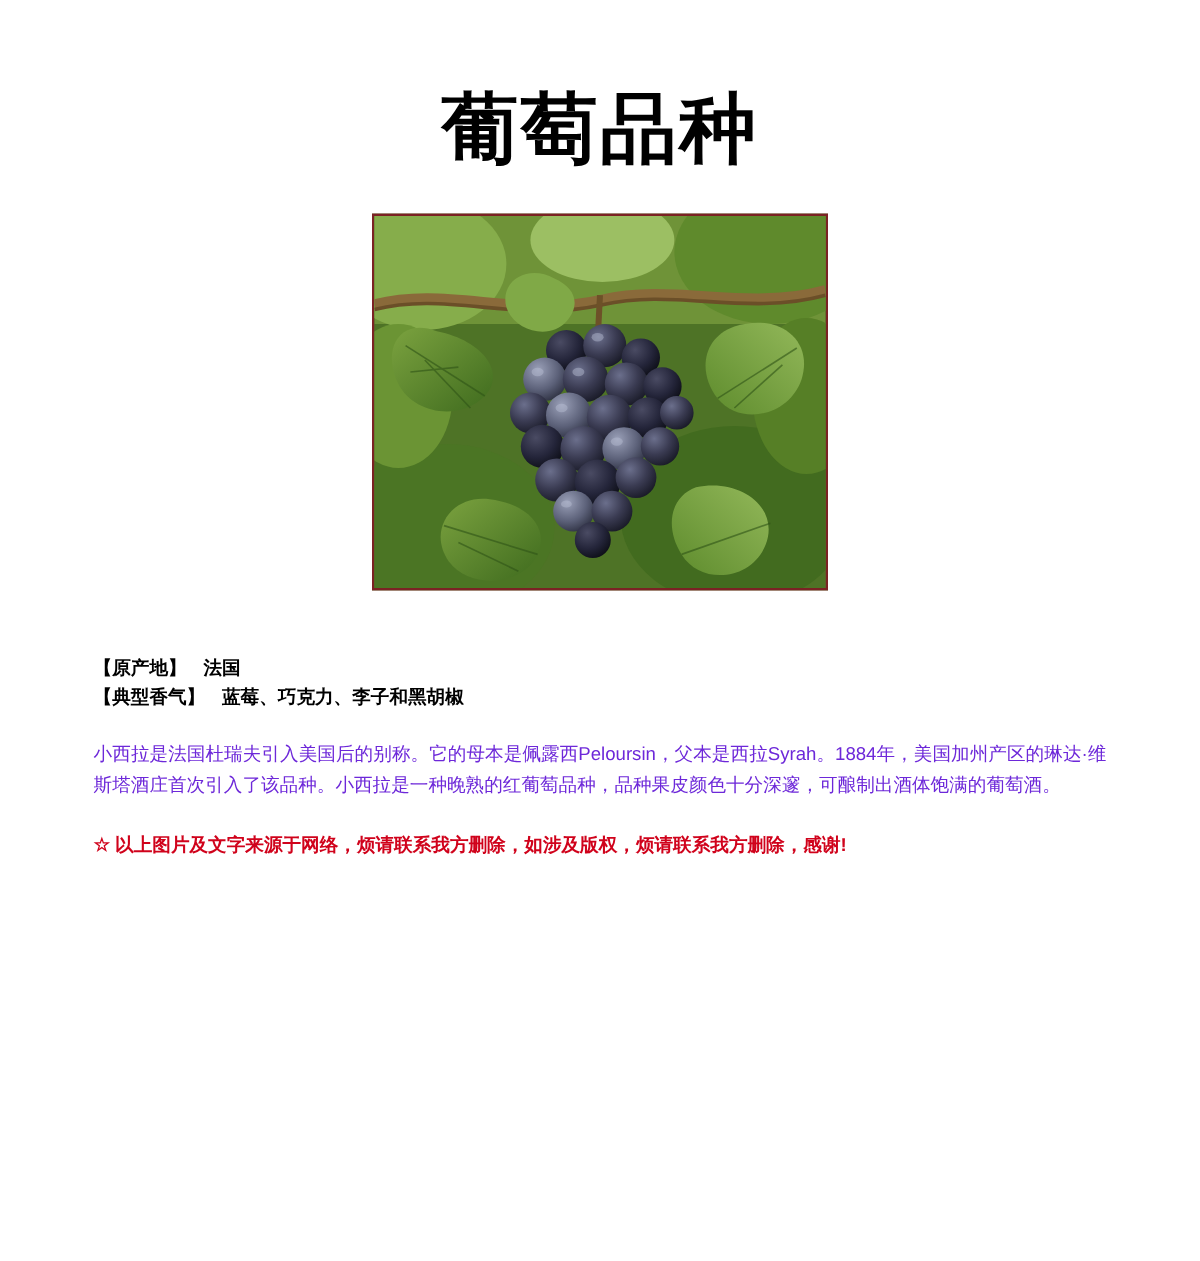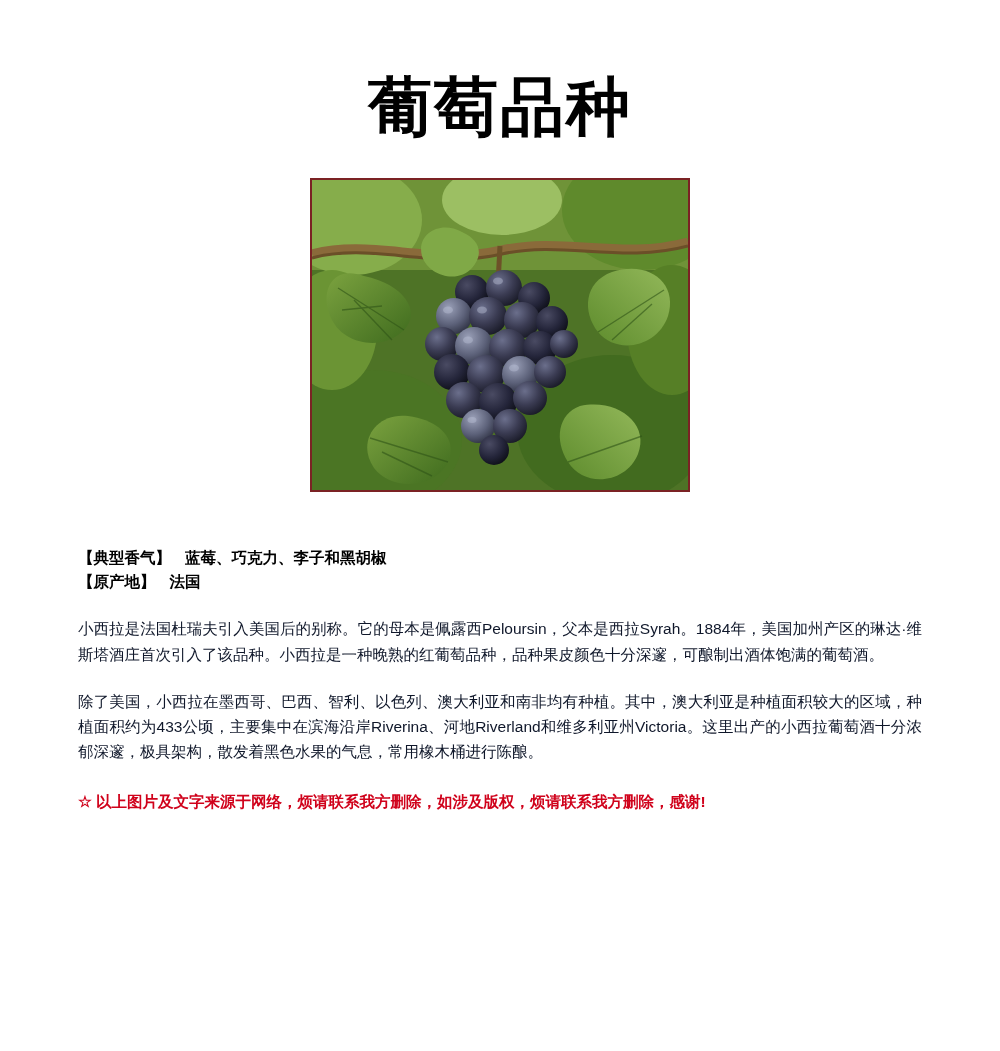--- a/index.html
+++ b/index.html
@@ -70,21 +70,21 @@
   }
   .meta-line .value {
     display: inline;
     padding-left: 14px;
   }
   .para {
     font-size: 15.5px;
     line-height: 1.62;
     margin-top: 22px;
     text-align: justify;
-    color: #0f172a;
+    color: #6d28d9;
   }
   .para.tight {
     margin-top: 22px;
   }
   .footer-note {
     margin-top: 26px;
     font-size: 15.5px;
     font-weight: bold;
     color: #d0021b;
     line-height: 1.5;
@@ -194,26 +194,25 @@
           <ellipse cx="202" cy="188" rx="5" ry="3.5"></ellipse>
           <ellipse cx="160" cy="240" rx="4.5" ry="3"></ellipse>
         </g>
       </g>
     </svg>
   </div>
 
   <div class="content">
 
     <div class="meta-line">
+      <span class="label">【原产地】</span><span class="value">法国</span>
+    </div>
+    <div class="meta-line">
       <span class="label">【典型香气】</span><span class="value">蓝莓、巧克力、李子和黑胡椒</span>
     </div>
-    <div class="meta-line">
-      <span class="label">【原产地】</span><span class="value">法国</span>
-    </div>
 
     <p class="para">小西拉是法国杜瑞夫引入美国后的别称。它的母本是佩露西Peloursin，父本是西拉Syrah。1884年，美国加州产区的琳达·维斯塔酒庄首次引入了该品种。小西拉是一种晚熟的红葡萄品种，品种果皮颜色十分深邃，可酿制出酒体饱满的葡萄酒。</p>
-    <p class="para tight">除了美国，小西拉在墨西哥、巴西、智利、以色列、澳大利亚和南非均有种植。其中，澳大利亚是种植面积较大的区域，种植面积约为433公顷，主要集中在滨海沿岸Riverina、河地Riverland和维多利亚州Victoria。这里出产的小西拉葡萄酒十分浓郁深邃，极具架构，散发着黑色水果的气息，常用橡木桶进行陈酿。</p>
 
     <div class="footer-note">
       <span class="star">☆</span><span>以上图片及文字来源于网络，烦请联系我方删除，如涉及版权，烦请联系我方删除，感谢!</span>
     </div>
   </div>
 </div>
 
 </body></html>

